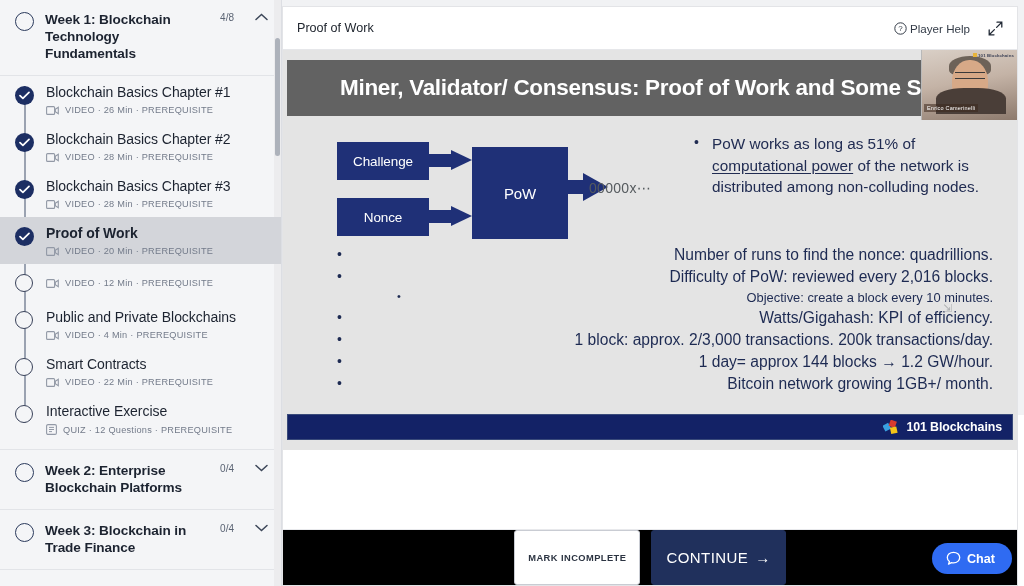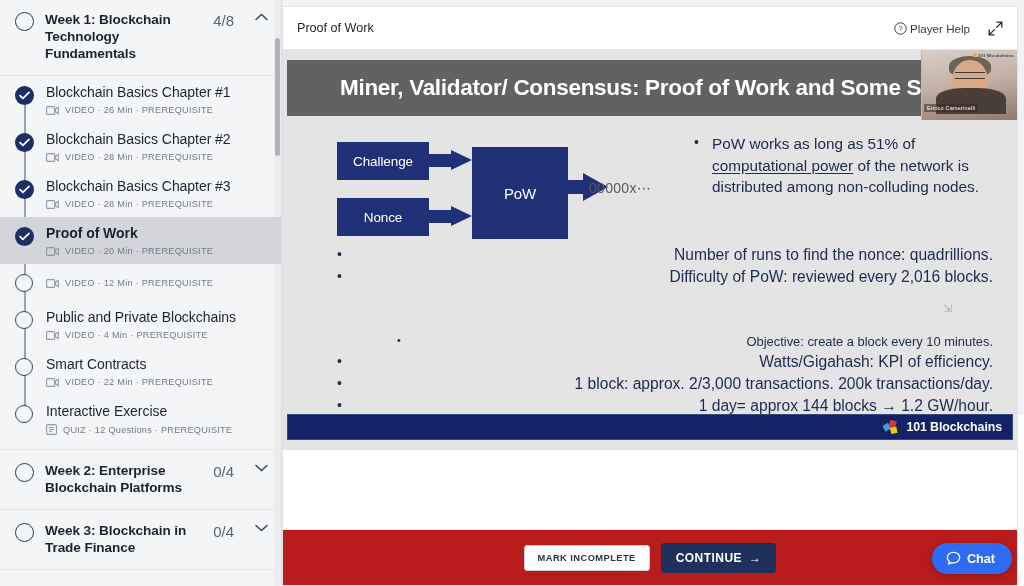--- a/index.html
+++ b/index.html
@@ -25,21 +25,21 @@
   }
   .week-header.first { padding-top: 11px; }
   .circle-empty {
     width: 19px; height: 19px; border-radius: 50%;
     border: 1.6px solid #2b3a5c; flex: 0 0 auto; margin-top: 1px; background: transparent;
   }
   .week-title {
     flex: 1 1 auto; font-size: 13.6px; font-weight: 700; color: #1c2330;
     line-height: 17px; letter-spacing: -0.1px; padding-right: 4px;
   }
-  .week-count { font-size: 15px; color: #5b6474; margin-top: 1px; flex: 0 0 auto; }
+  .week-count { font-size: 10px; color: #5b6474; margin-top: 1px; flex: 0 0 auto; }
   .chev {
     width: 16px; flex: 0 0 auto; margin-top: 2px; margin-left: 8px;
     color: #3c4658; display: flex; justify-content: center;
   }
 
   
   .lessons { position: relative; background: #f4f5f7; padding-bottom: 6px; }
   .rail {
     position: absolute; left: 24px; top: 10px; bottom: 26px;
     width: 1.6px; background: #9aa2b1; z-index: 0;
@@ -163,49 +163,49 @@
 
   .main-bullets {
     position: absolute; left: 46px; top: 194px; right: 24px;
     font-size: 15.6px; color: #1d2a52; line-height: 22.1px; text-align: right;
   }
   .main-bullets ul { list-style: none; }
   .main-bullets > ul > li { position: relative; padding-left: 26px; }
   .main-bullets > ul > li::before {
     content: "•"; position: absolute; left: 8px; top: -1px; font-size: 14px;
   }
-  .sub-ul { margin-left: 36px; margin-top: 44px; }
+  .sub-ul { margin-left: 36px; }
   .sub-ul li { position: relative; padding-left: 24px; font-size: 12.9px; line-height: 19px; }
   .sub-ul li::before { content: "•"; position: absolute; left: 6px; top: -1px; font-size: 11px; }
 
   .slide-footer {
     position: absolute; left: 4px; right: 4px; bottom: 10px; height: 26px;
     background: #132266; border: 1px solid #394a7a;
     display: flex; align-items: center; justify-content: flex-end; padding-right: 10px;
   }
   .brand { display: flex; align-items: center; gap: 5px; }
   .brand-text { color: #fff; font-size: 12.4px; font-weight: 700; letter-spacing: -0.1px; }
   .cursor-ghost { position: absolute; left: 660px; top: 252px; color: #aeb0b2; font-size: 11px; }
 
   .slide-blank { flex: 1 1 auto; background: #fff; }
 
   .action-bar {
     position: absolute; left: 0; right: 0; bottom: 0; height: 56px;
-    border-top: 1px solid #e8e9ec; background: #b91c1c;
-    display: flex; align-items: center; justify-content: center; gap: 11px;
+    border-top: 1px solid #e8e9ec; background: #000000;
+    display: flex; justify-content: center; gap: 11px;
   }
   .btn-outline {
     border: 1px solid #c9ccd3; background: #fff; color: #2c3442;
     font-size: 9.3px; font-weight: 700; letter-spacing: 0.45px;
     padding: 7px 13px; border-radius: 3px; cursor: pointer;
     font-family: "Liberation Sans", sans-serif;
   }
   .btn-primary {
     border: 1px solid #20305c; background: #20305c; color: #fff;
-    font-size: 12px; font-weight: 700; letter-spacing: 0.45px;
+    font-size: 15px; font-weight: 400; letter-spacing: 0.45px;
     padding: 7px 14px; border-radius: 3px; cursor: pointer;
     display: flex; align-items: center; gap: 7px;
     font-family: "Liberation Sans", sans-serif;
   }
 
   .chat-widget {
     position: absolute; right: 12px; bottom: 12px;
     background: #2f6bf2; color: #fff; border-radius: 20px;
     display: flex; align-items: center; gap: 6px;
     padding: 8px 17px 8px 14px; cursor: pointer;

